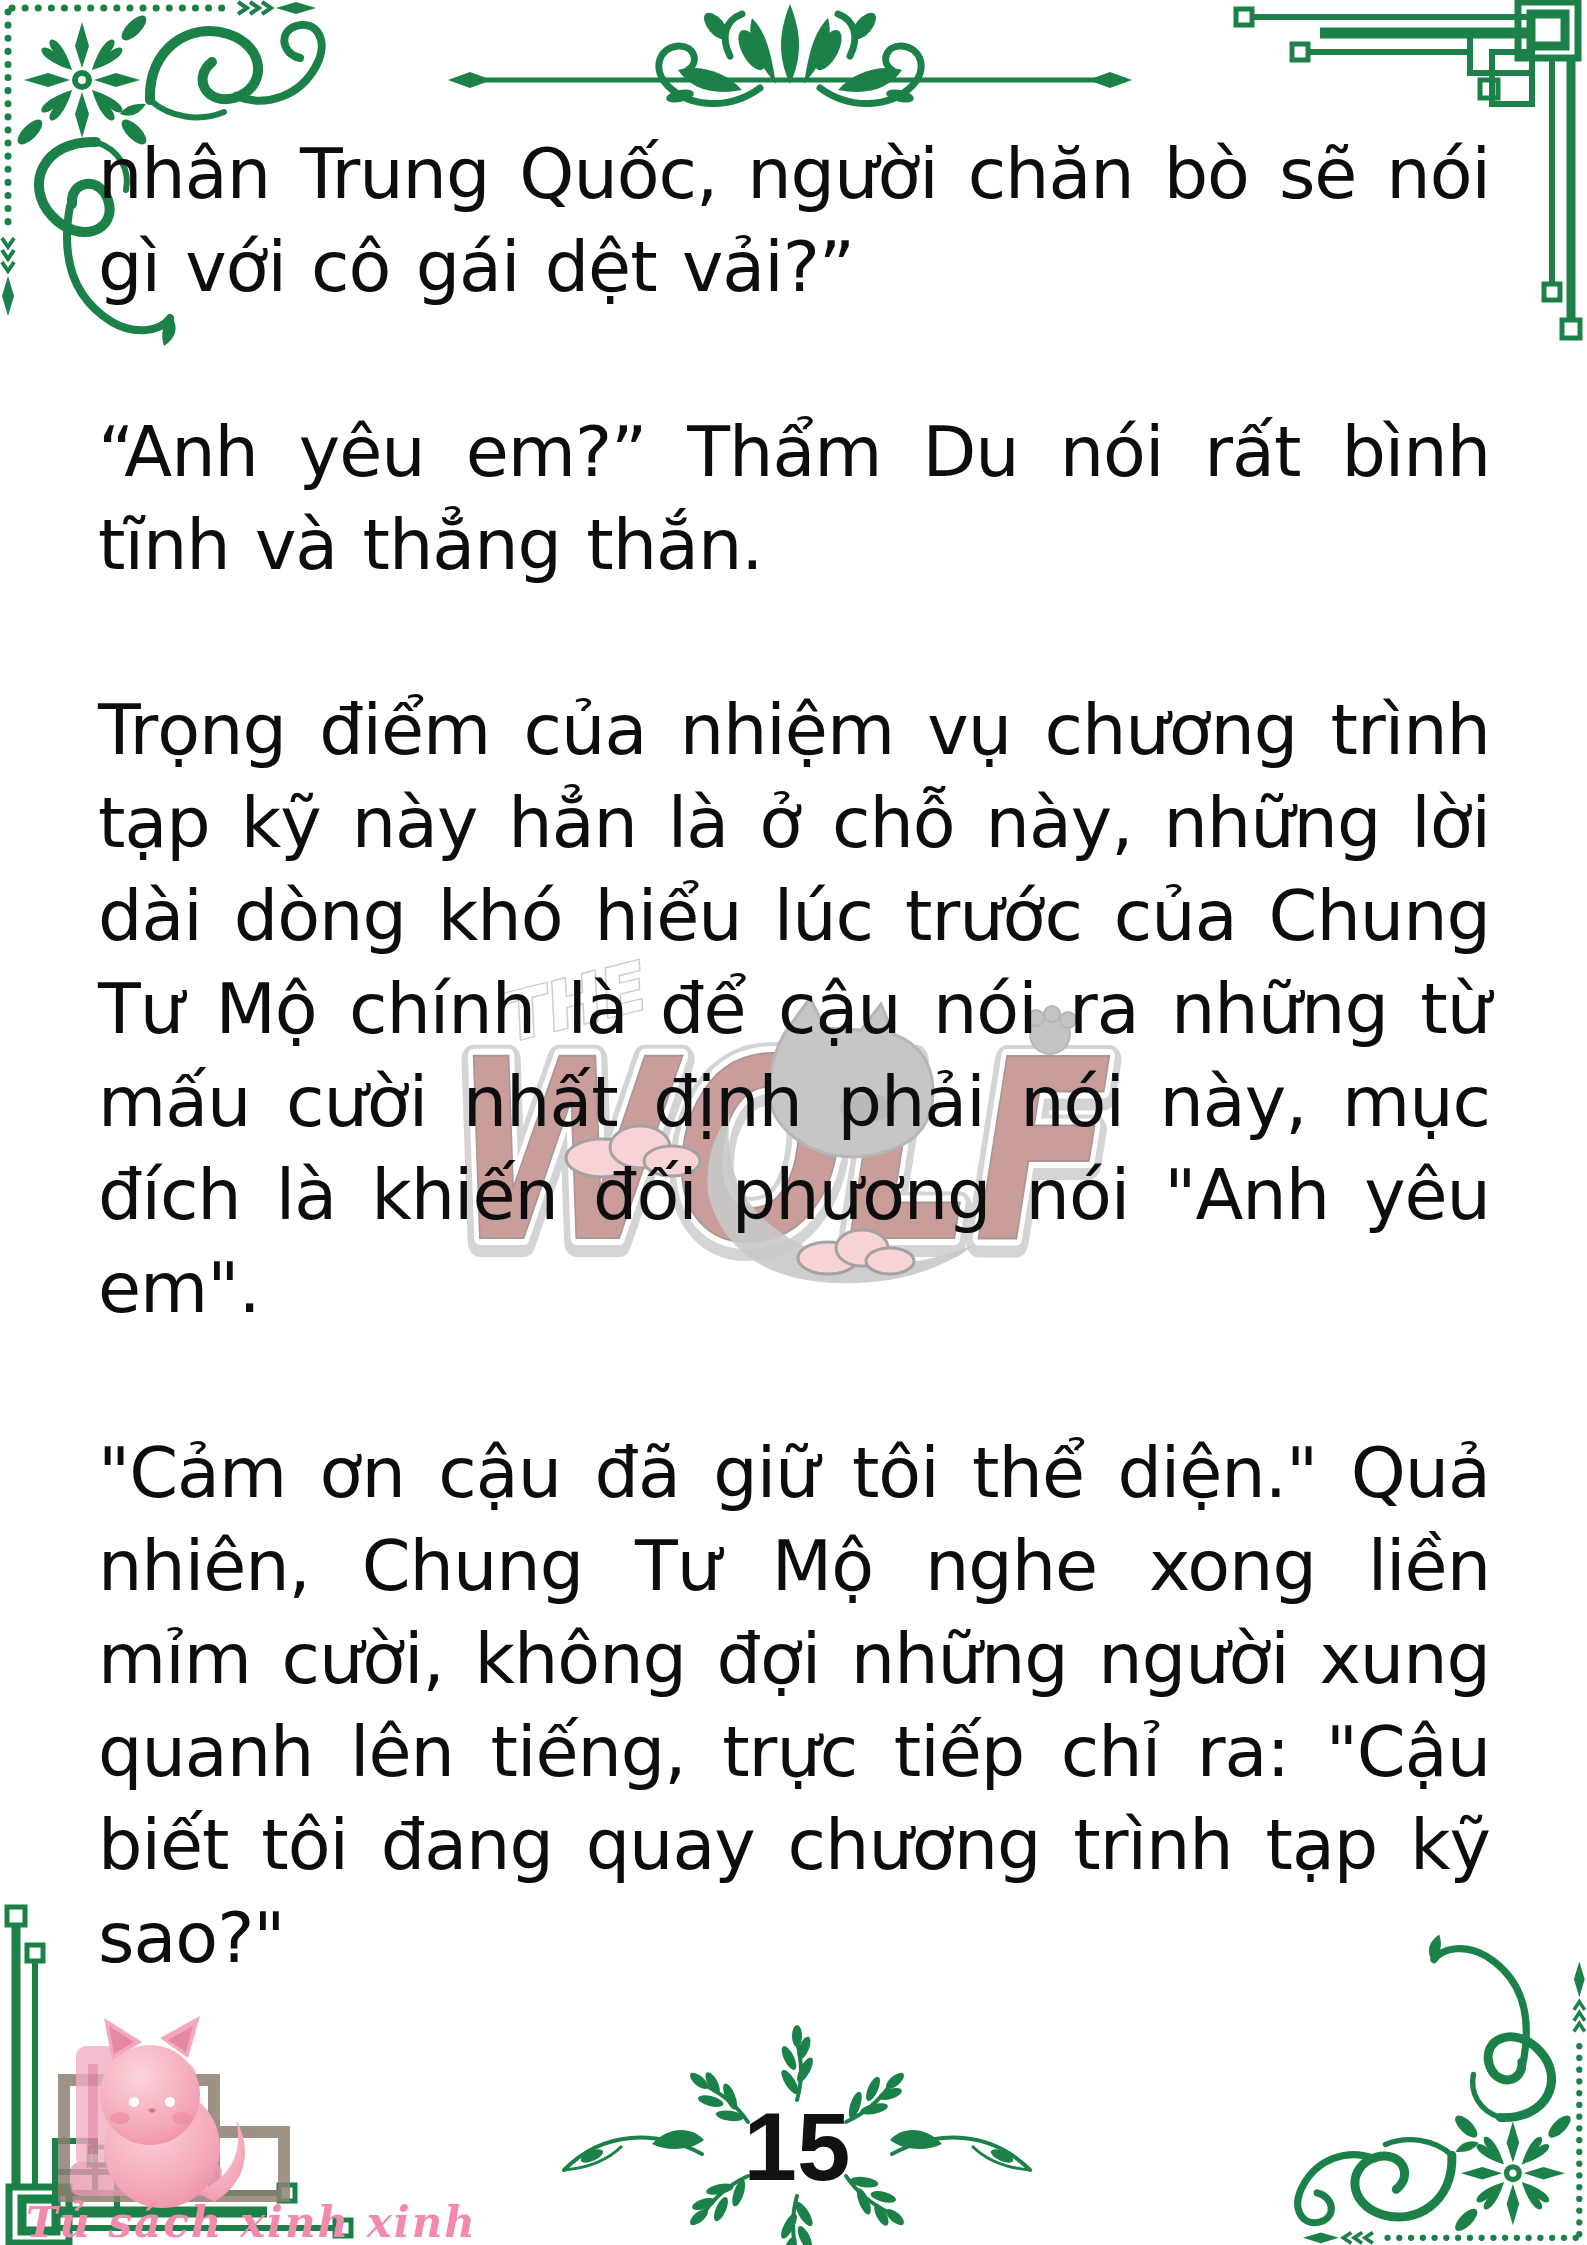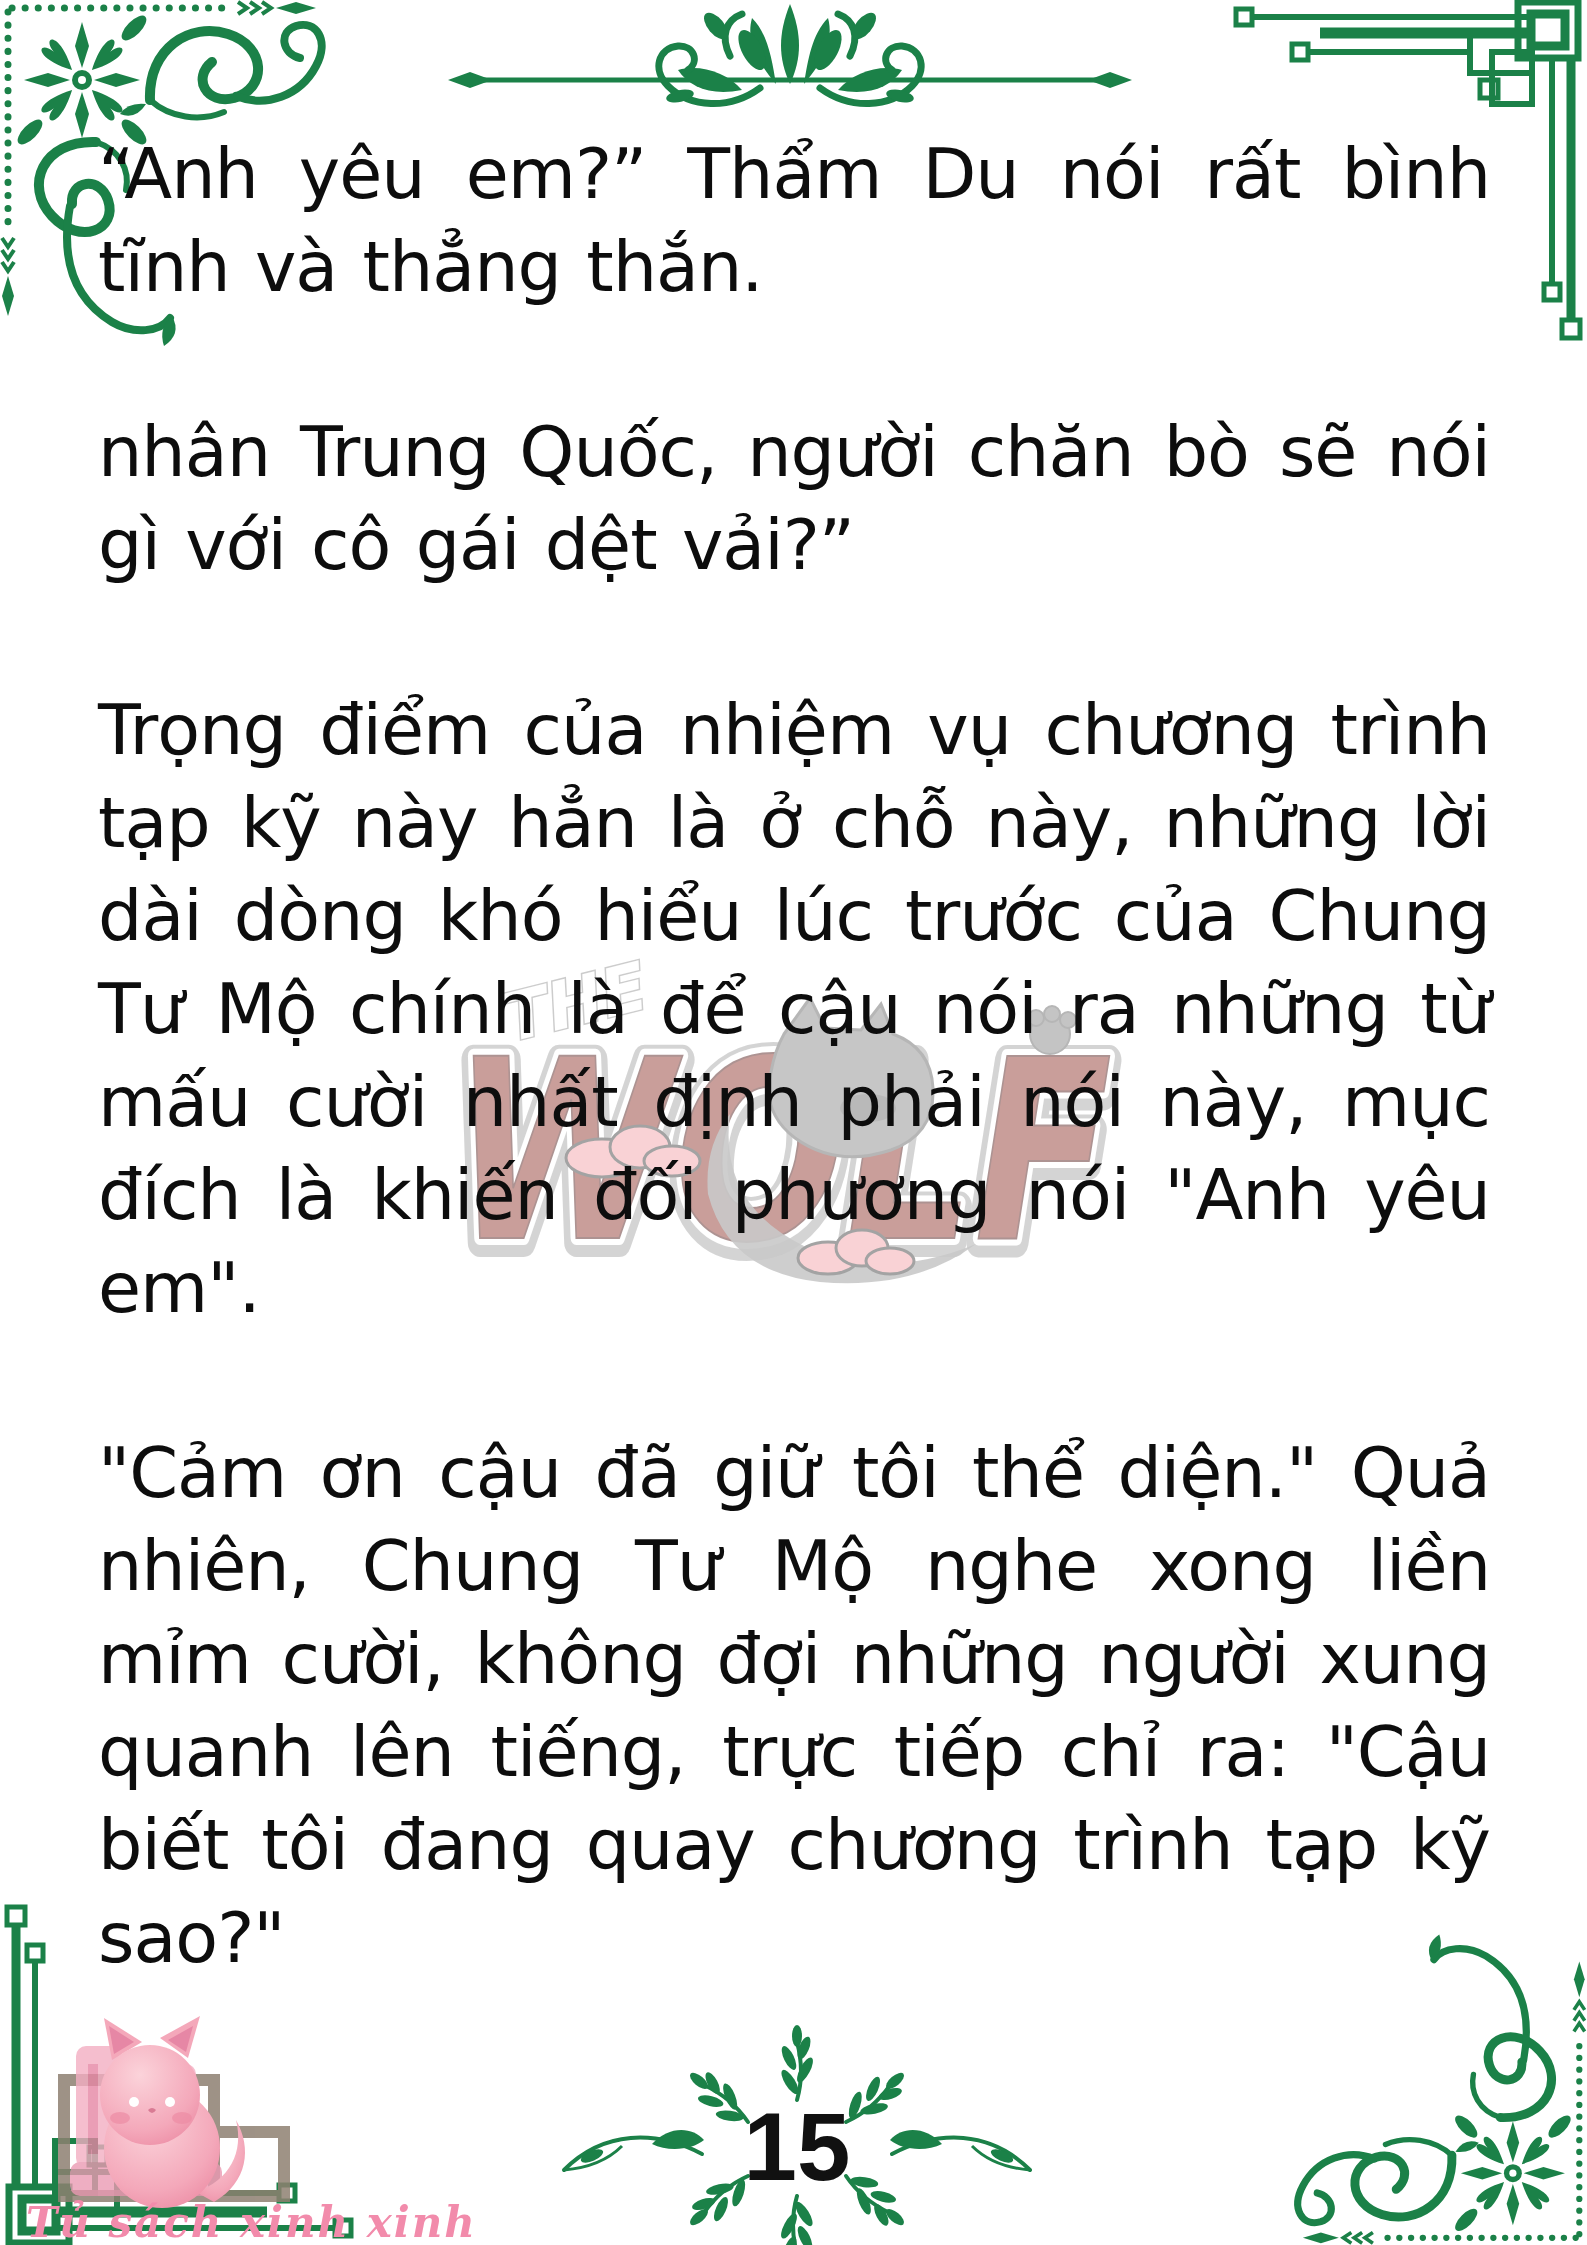--- a/index.html
+++ b/index.html
@@ -148,22 +148,22 @@
           <circle cx="636" cy="78" r="8"></circle>
       </g>
 
       <g transform="translate(78,100) rotate(-14)">
         <text font-family="DejaVu Sans" font-size="66" font-weight="bold" font-style="italic" fill="#ffffff" stroke="#9b9b9b" stroke-width="3" paint-order="stroke">THE</text>
       </g>
     </g>
   </svg>
 
   <div class="textblock">
+    <p class="para">nhân Trung Quốc, người chăn bò sẽ nói gì với cô gái dệt vải?”</p>
     <p class="para">“Anh yêu em?” Thẩm Du nói rất bình tĩnh và thẳng thắn.</p>
-    <p class="para">nhân Trung Quốc, người chăn bò sẽ nói gì với cô gái dệt vải?”</p>
     <p class="para">Trọng điểm của nhiệm vụ chương trình tạp kỹ này hẳn là ở chỗ này, những lời dài dòng khó hiểu lúc trước của Chung Tư Mộ chính là để cậu nói ra những từ mấu cười nhất định phải nói này, mục đích là khiến đối phương nói "Anh yêu em".</p>
     <p class="para">"Cảm ơn cậu đã giữ tôi thể diện." Quả nhiên, Chung Tư Mộ nghe xong liền mỉm cười, không đợi những người xung quanh lên tiếng, trực tiếp chỉ ra: "Cậu biết tôi đang quay chương trình tạp kỹ sao?"</p>
   </div>
 
   <svg class="orn" style="left:0;top:1880px;" width="680" height="365" viewBox="0 0 680 365" aria-hidden="true">
     <use href="#lattice-g" transform="translate(357,365) rotate(180)"></use>
 
     <g stroke="#8e8071" fill="none" opacity="0.85">
       <rect x="64" y="200" width="150" height="116" stroke-width="12"></rect>
       <rect x="132" y="252" width="152" height="64" stroke-width="12"></rect>

